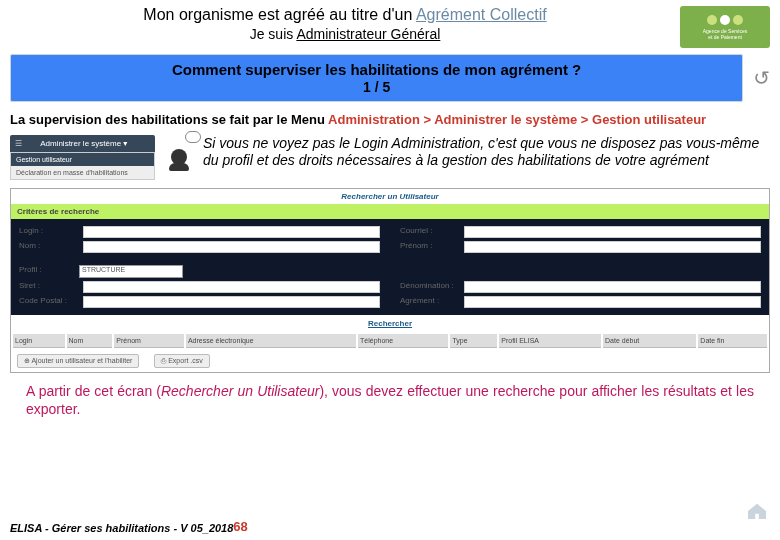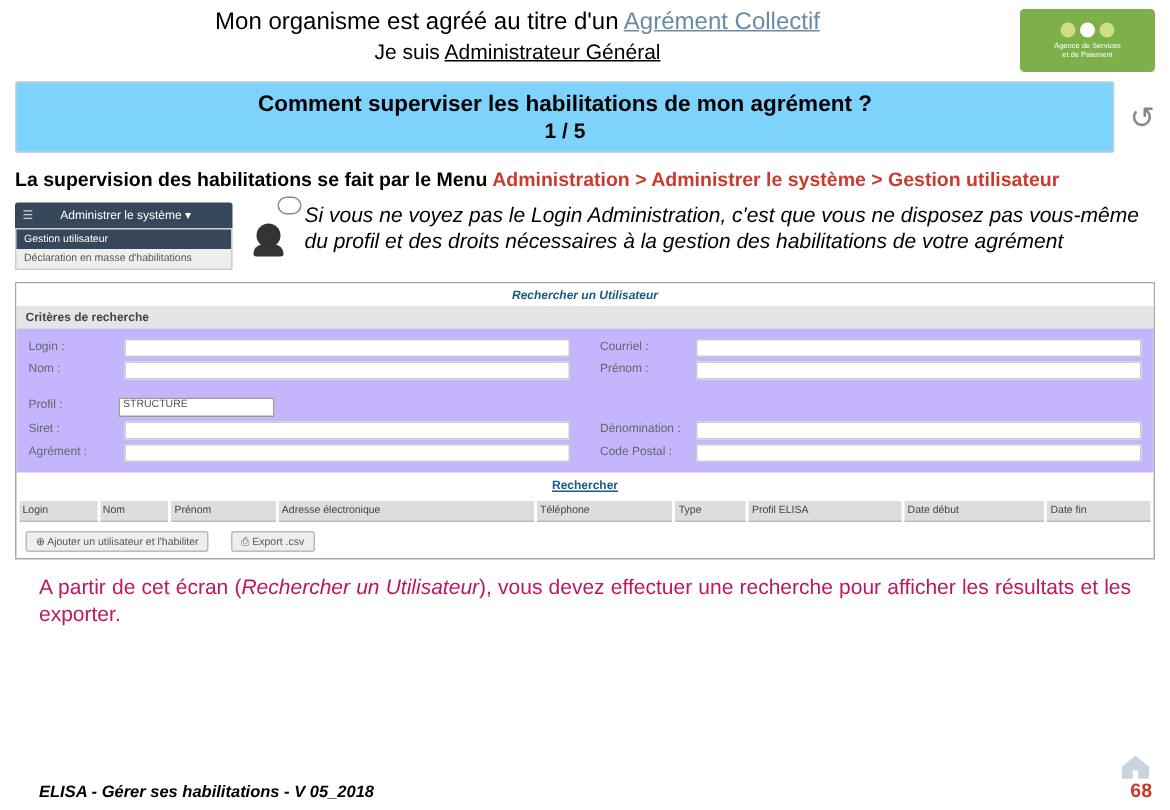--- a/index.html
+++ b/index.html
@@ -14,21 +14,21 @@
   .title-block .t1 { font-size:16px; font-weight:400; color:#000; }
   .title-block .t1 .hl { color:#6b8aa5; text-decoration:underline; }
   .title-block .t2 { font-size:14px; color:#000; margin-top:2px; }
   .title-block .t2 .ul { text-decoration:underline; }
   .asp-logo { width:90px; height:42px; background:#7db04a; border-radius:3px; display:flex; flex-direction:column; align-items:center; justify-content:center; }
   .asp-dots { display:flex; gap:3px; }
   .asp-dots span{ width:10px; height:10px; border-radius:50%; background:#fff;}
   .asp-txt { font-size:5px; color:#fff; text-align:center; line-height:6px; margin-top:3px;}
 
   .question-row { display:flex; align-items:center; margin:6px 10px 0 10px; }
-  .question-box { flex:1; border:1px solid #c9d4dd; background:#7dd3fc; border-radius:2px; padding:6px 8px; text-align:center; }
+  .question-box { flex:1; border:1px solid #c9d4dd; background:#3b82f6; border-radius:2px; padding:6px 8px; text-align:center; }
   .question-box .q1 { font-size:15px; font-weight:700; color:#000; }
   .question-box .q2 { font-size:14px; font-weight:700; color:#000; margin-top:1px;}
   .refresh { margin-left:10px; color:#888; font-size:20px; }
 
   .supervision { margin:10px 10px 0 10px; font-size:13px; font-weight:700; color:#000; }
   .supervision .red { color:#cc3a2e; }
 
   .tip-row { display:flex; align-items:flex-start; margin:8px 10px 0 10px; gap:10px; }
   .menu-thumb { width:145px; }
   .menu-thumb .bar { background:#37475a; color:#fff; font-size:8px; padding:4px 5px; display:flex; gap:18px; border-radius:2px 2px 0 0;}
@@ -37,37 +37,37 @@
   .menu-thumb .drop .row { padding:3px 5px; color:#555;}
   .menu-thumb .drop .row.sel { background:#37475a; color:#fff;}
   .thinker { width:28px; position:relative; }
   .thought { position:absolute; top:-4px; right:-8px; width:14px; height:10px; border:1px solid #888; border-radius:6px; background:#fff;}
   .person { width:16px; height:16px; border-radius:50%; background:#333; margin-top:14px; margin-left:6px; position:relative;}
   .person::after{content:"";position:absolute;top:14px;left:-2px;width:20px;height:8px;background:#333;border-radius:6px 6px 2px 2px;}
   .tip-text { flex:1; font-size:14px; font-style:italic; color:#000; line-height:1.2; }
 
   .screenshot { margin:8px 10px 0 10px; border:1px solid #aaa; font-size:8px; color:#555; }
   .ss-title { text-align:center; font-style:italic; font-weight:700; color:#1a5a8a; padding:3px 0; background:#fff;}
-  .ss-bar { background:#e5e5e5; font-weight:700; font-size:8px; color:#444; padding:3px 6px; }
-  .ss-body { padding:4px 8px; background:#c4b5fd;}
+  .ss-bar { background:#bef264; font-weight:700; font-size:8px; color:#444; padding:3px 6px; }
+  .ss-body { padding:4px 8px; background:#0f172a;}
   .ss-row { display:flex; gap:20px; margin:3px 0;}
   .ss-row .col { flex:1; display:flex; }
   .ss-row .lbl { width:60px; color:#666;}
   .ss-inp { flex:1; height:10px; background:#fff; border:1px solid #ccc; margin-left:4px;}
   .ss-select { width:100px; height:11px; background:#fff; border:1px solid #999; font-size:7px; padding-left:2px;}
   .ss-search { text-align:center; padding:4px 0;}
   .ss-search a { color:#1a5a8a; font-weight:700; text-decoration:underline; cursor:pointer;}
   .ss-tbl { width:100%; }
   .ss-tbl th { background:#ddd; font-size:7px; color:#444; font-weight:400; padding:3px 2px; text-align:left; border-bottom:1px solid #bbb;}
   .ss-btn { display:inline-block; margin:4px 6px; padding:2px 6px; background:#eee; border:1px solid #bbb; border-radius:2px; font-size:7px; color:#555;}
 
   .instr { margin:10px 26px 0 26px; font-size:14px; color:#be185d; text-align:justify; line-height:1.25;}
   .instr .em { font-style:italic; }
 
-  .footer { position:absolute; bottom:4px; left:0; right:0; display:flex; align-items:flex-end; justify-content:space-between; padding:0 12px 2px 10px;margin-left:16px;}
+  .footer { position:absolute; bottom:4px; left:0; right:0; display:flex; align-items:flex-end; padding:0 12px 2px 10px;}
   .footer-left { font-size:11px; font-style:italic; color:#000; font-weight:700;}
   .footer-right { font-size:13px; font-weight:700; color:#cc3a2e;}
   .home-ico { position:absolute; right:12px; bottom:20px; width:22px; height:18px; }
   .home-ico svg{width:100%;height:100%;}
 </style>
 </head>
 <body>
 
 <div class="header">
   <div class="title-block">
@@ -158,25 +158,25 @@
           <span class="lbl">Siret :</span>
           <div class="ss-inp"></div>
         </div>
       <div class="col">
           <span class="lbl">Dénomination :</span>
           <div class="ss-inp"></div>
         </div>
     </div>
     <div class="ss-row">
       <div class="col">
+          <span class="lbl">Code Postal :</span>
+          <div class="ss-inp"></div>
+        </div>
+      <div class="col">
           <span class="lbl">Agrément :</span>
-          <div class="ss-inp"></div>
-        </div>
-      <div class="col">
-          <span class="lbl">Code Postal :</span>
           <div class="ss-inp"></div>
         </div>
     </div>
   </div>
   <div class="ss-search"><a>Rechercher</a></div>
   <table class="ss-tbl">
     <tbody>
         <tr>
       <th>Login</th>
       <th>Nom</th>

